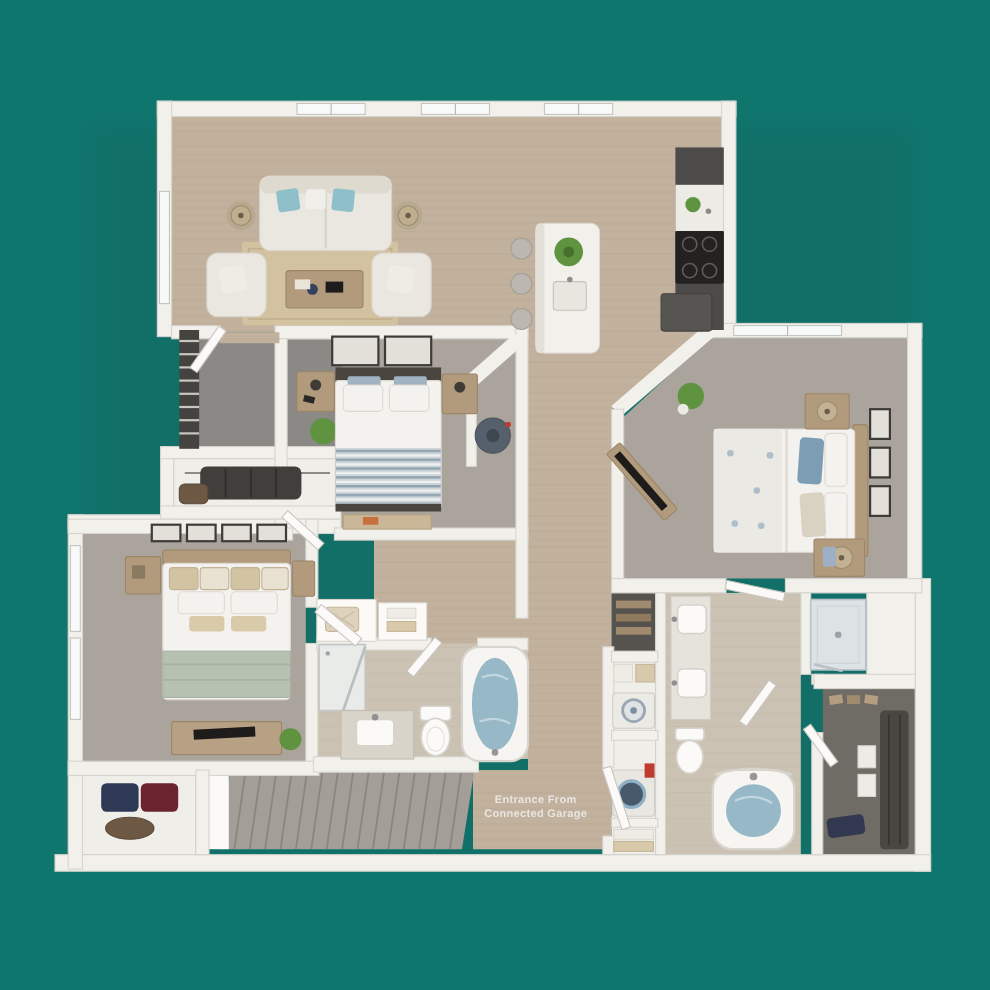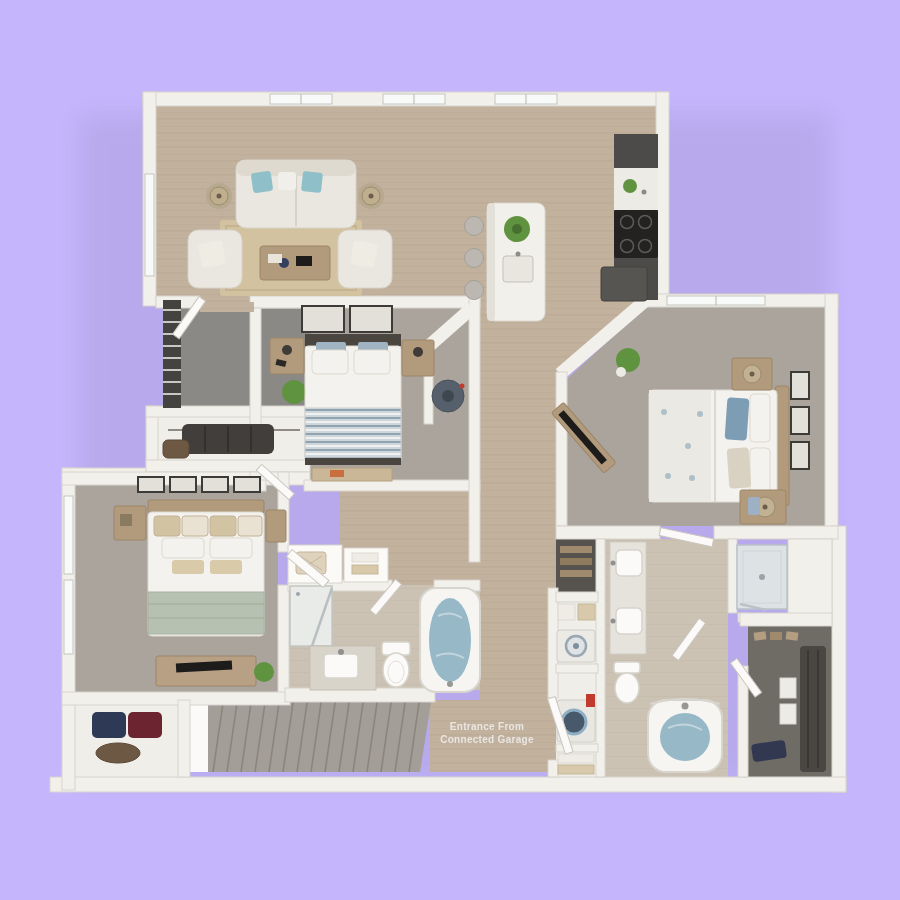--- a/index.html
+++ b/index.html
@@ -1,16 +1,16 @@
 <!DOCTYPE html>
 <html style="--wall: #f2f0eb; --wall_edge: #d7d4ce; --wood: #c2b19d; --wood_line: #ad9c88; --carpet: #aaa49c; --tile: #cbc2b3; --balcony: #8b8985; --closet_floor: #6f6b65; --cabinet: #4c4b49; --counter: #edebe5; --island: #f2f0ea; --rug: #d3c2a0; --sofa: #eae7e0; --wood_furniture: #b29a7d; --white_linen: #f4f2ee; --teal: #8fc0c9; --blue: #7d9db5; --sage: #b7c1b1; --tan_pillow: #d2c3a3; --water: #96b8c7; --stairs: #a39e97; --stair_line: #8a857e; --dark_clothes: #413e3b; --green: #5f9340; --frame: #3d3b38; --tv: #1d1c1b; --steel: #55606c; --red: #c03b2e; --glass: #dde3e5; --label_text: #e8e6e2;"><head>
 <meta charset="utf-8">
 <style>
   html,body{margin:0;padding:0;background:#ffffff;}
-  #stage{position:relative;width:900px;height:900px;background:#c4b5fd;overflow:hidden;
+  #stage{position:relative;width:900px;height:900px;background:#0f766e;overflow:hidden;
          font-family:"Liberation Sans", sans-serif;}
   svg{position:absolute;left:0;top:0;}
   
   .wall     {fill:var(--wall,#f2f0eb);stroke:var(--wall_edge,#d7d4ce);stroke-width:1;}
   .wallstroke{stroke:var(--wall,#f2f0eb);stroke-width:13;stroke-linecap:butt;}
   .woodline {stroke:var(--wood_line,#ad9c88);stroke-width:1;opacity:.45;}
   .carpet   {fill:var(--carpet,#aaa49c);}
   .balcony  {fill:var(--balcony,#8b8985);}
   .darkfloor{fill:var(--closet_floor,#6f6b65);}
   .whitefloor{fill:#efeee9;}

